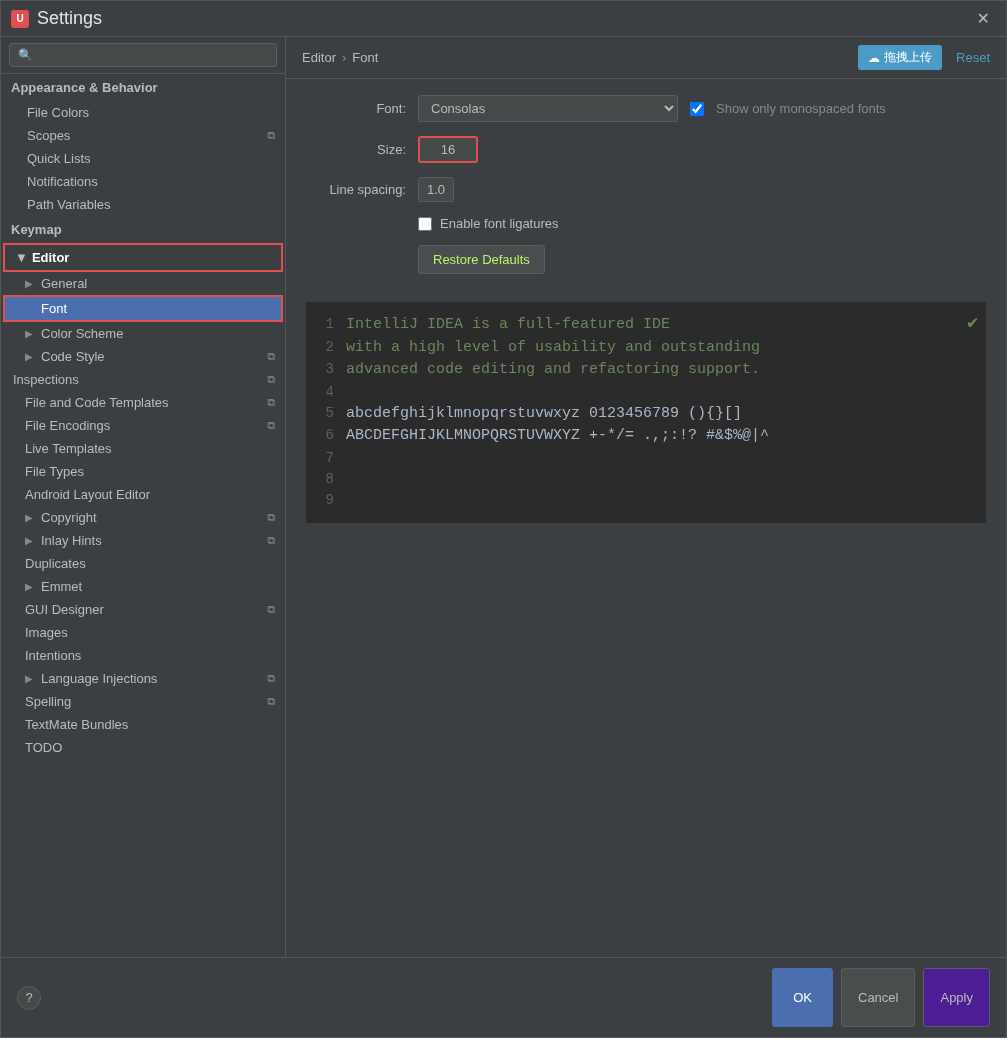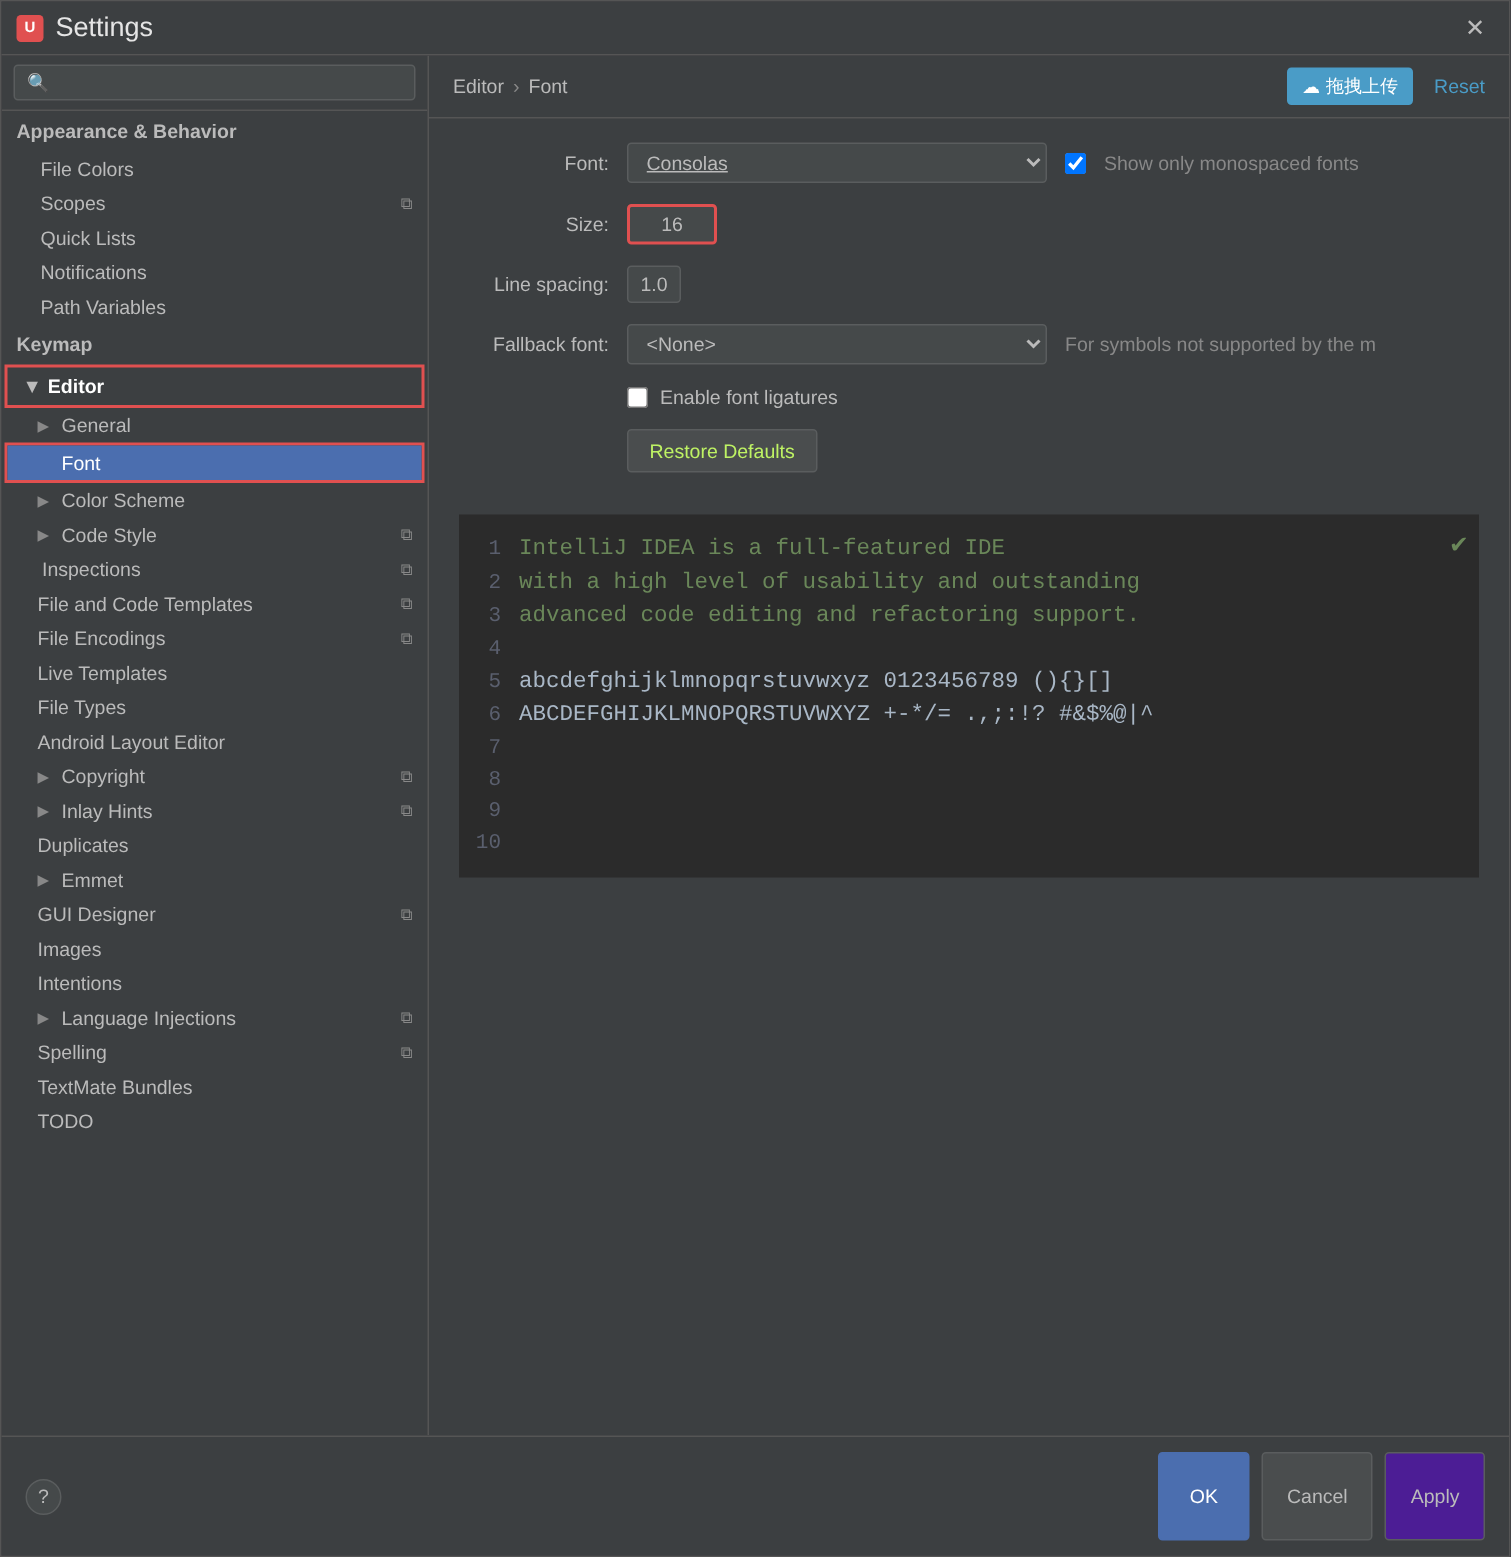--- a/index.html
+++ b/index.html
@@ -409,21 +409,21 @@
 
       <div class="sidebar-item has-icon" style="padding-left: 24px;">
         <span class="arrow">▶</span>
         <span>Color Scheme</span>
       </div>
       <div class="sidebar-item has-icon" style="padding-left: 24px;">
         <span class="arrow">▶</span>
         <span>Code Style</span>
         <span class="copy-icon">⧉</span>
       </div>
-      <div class="sidebar-item" style="padding-left: 27px;">
+      <div class="sidebar-item" style="padding-left: 12px;">
         <span>Inspections</span>
         <span class="copy-icon">⧉</span>
       </div>
       <div class="sidebar-item" style="padding-left: 24px;">
         <span>File and Code Templates</span>
         <span class="copy-icon">⧉</span>
       </div>
       <div class="sidebar-item" style="padding-left: 24px;">
         <span>File Encodings</span>
         <span class="copy-icon">⧉</span>
@@ -491,44 +491,37 @@
           <span>☁</span>
           <span>拖拽上传</span>
         </button>
         <span class="reset-link">Reset</span>
       </div>
 
       <div class="settings-panel">
 
         <div class="form-row">
           <span class="form-label">Font:</span>
-          <select style="background:#45494a;border:1px solid #5a5d5e;color:#bbbbbb;padding:4px 8px;border-radius:3px;font-size:13px;width:280px;cursor:pointer;outline:none;text-decoration:underline;">
+          <select style="background:#45494a;border:1px solid #5a5d5e;color:#bbbbbb;padding:4px 8px;border-radius:3px;font-size:13px;width:260px;cursor:pointer;outline:none;">
             <option>Consolas</option>
           </select>
           <input type="checkbox" checked="" style="width: 14px; height: 14px; cursor: pointer;">
           <span class="monospaced-label">Show only monospaced fonts</span>
         </div>
 
         <div class="form-row">
           <span class="form-label">Size:</span>
           <input type="text" class="size-input red-outline" value="16" style="">
         </div>
 
         <div class="form-row">
           <span class="form-label">Line spacing:</span>
           <input type="text" class="line-spacing-input" value="1.0" style="">
         </div>
 
-        <div class="form-row">
-          <span class="form-label">Fallback font:</span>
-          <select style="background:#45494a;border:1px solid #5a5d5e;color:#bbbbbb;padding:4px 8px;border-radius:3px;font-size:13px;width:280px;cursor:pointer;outline:none;">
-            <option>&lt;None&gt;</option>
-          </select>
-          <span class="monospaced-label">For symbols not supported by the m</span>
-        </div>
 
         <div class="checkbox-row">
           <input type="checkbox" style="">
           <span class="checkbox-label">Enable font ligatures</span>
         </div>
 
         <div style="margin-bottom: 14px;">
           <button class="restore-btn">Restore Defaults</button>
         </div>
 
@@ -561,24 +554,20 @@
           <div class="preview-line">
             <span class="line-num">7</span>
             <span class="line-content"></span>
           </div>
           <div class="preview-line">
             <span class="line-num">8</span>
             <span class="line-content"></span>
           </div>
           <div class="preview-line">
             <span class="line-num">9</span>
-            <span class="line-content"></span>
-          </div>
-          <div class="preview-line">
-            <span class="line-num">10</span>
             <span class="line-content"></span>
           </div>
         </div>
       </div>
     </div>
   </div>
 
   <div class="dialog-footer">
     <div class="footer-left">
       <button class="help-btn">?</button>

